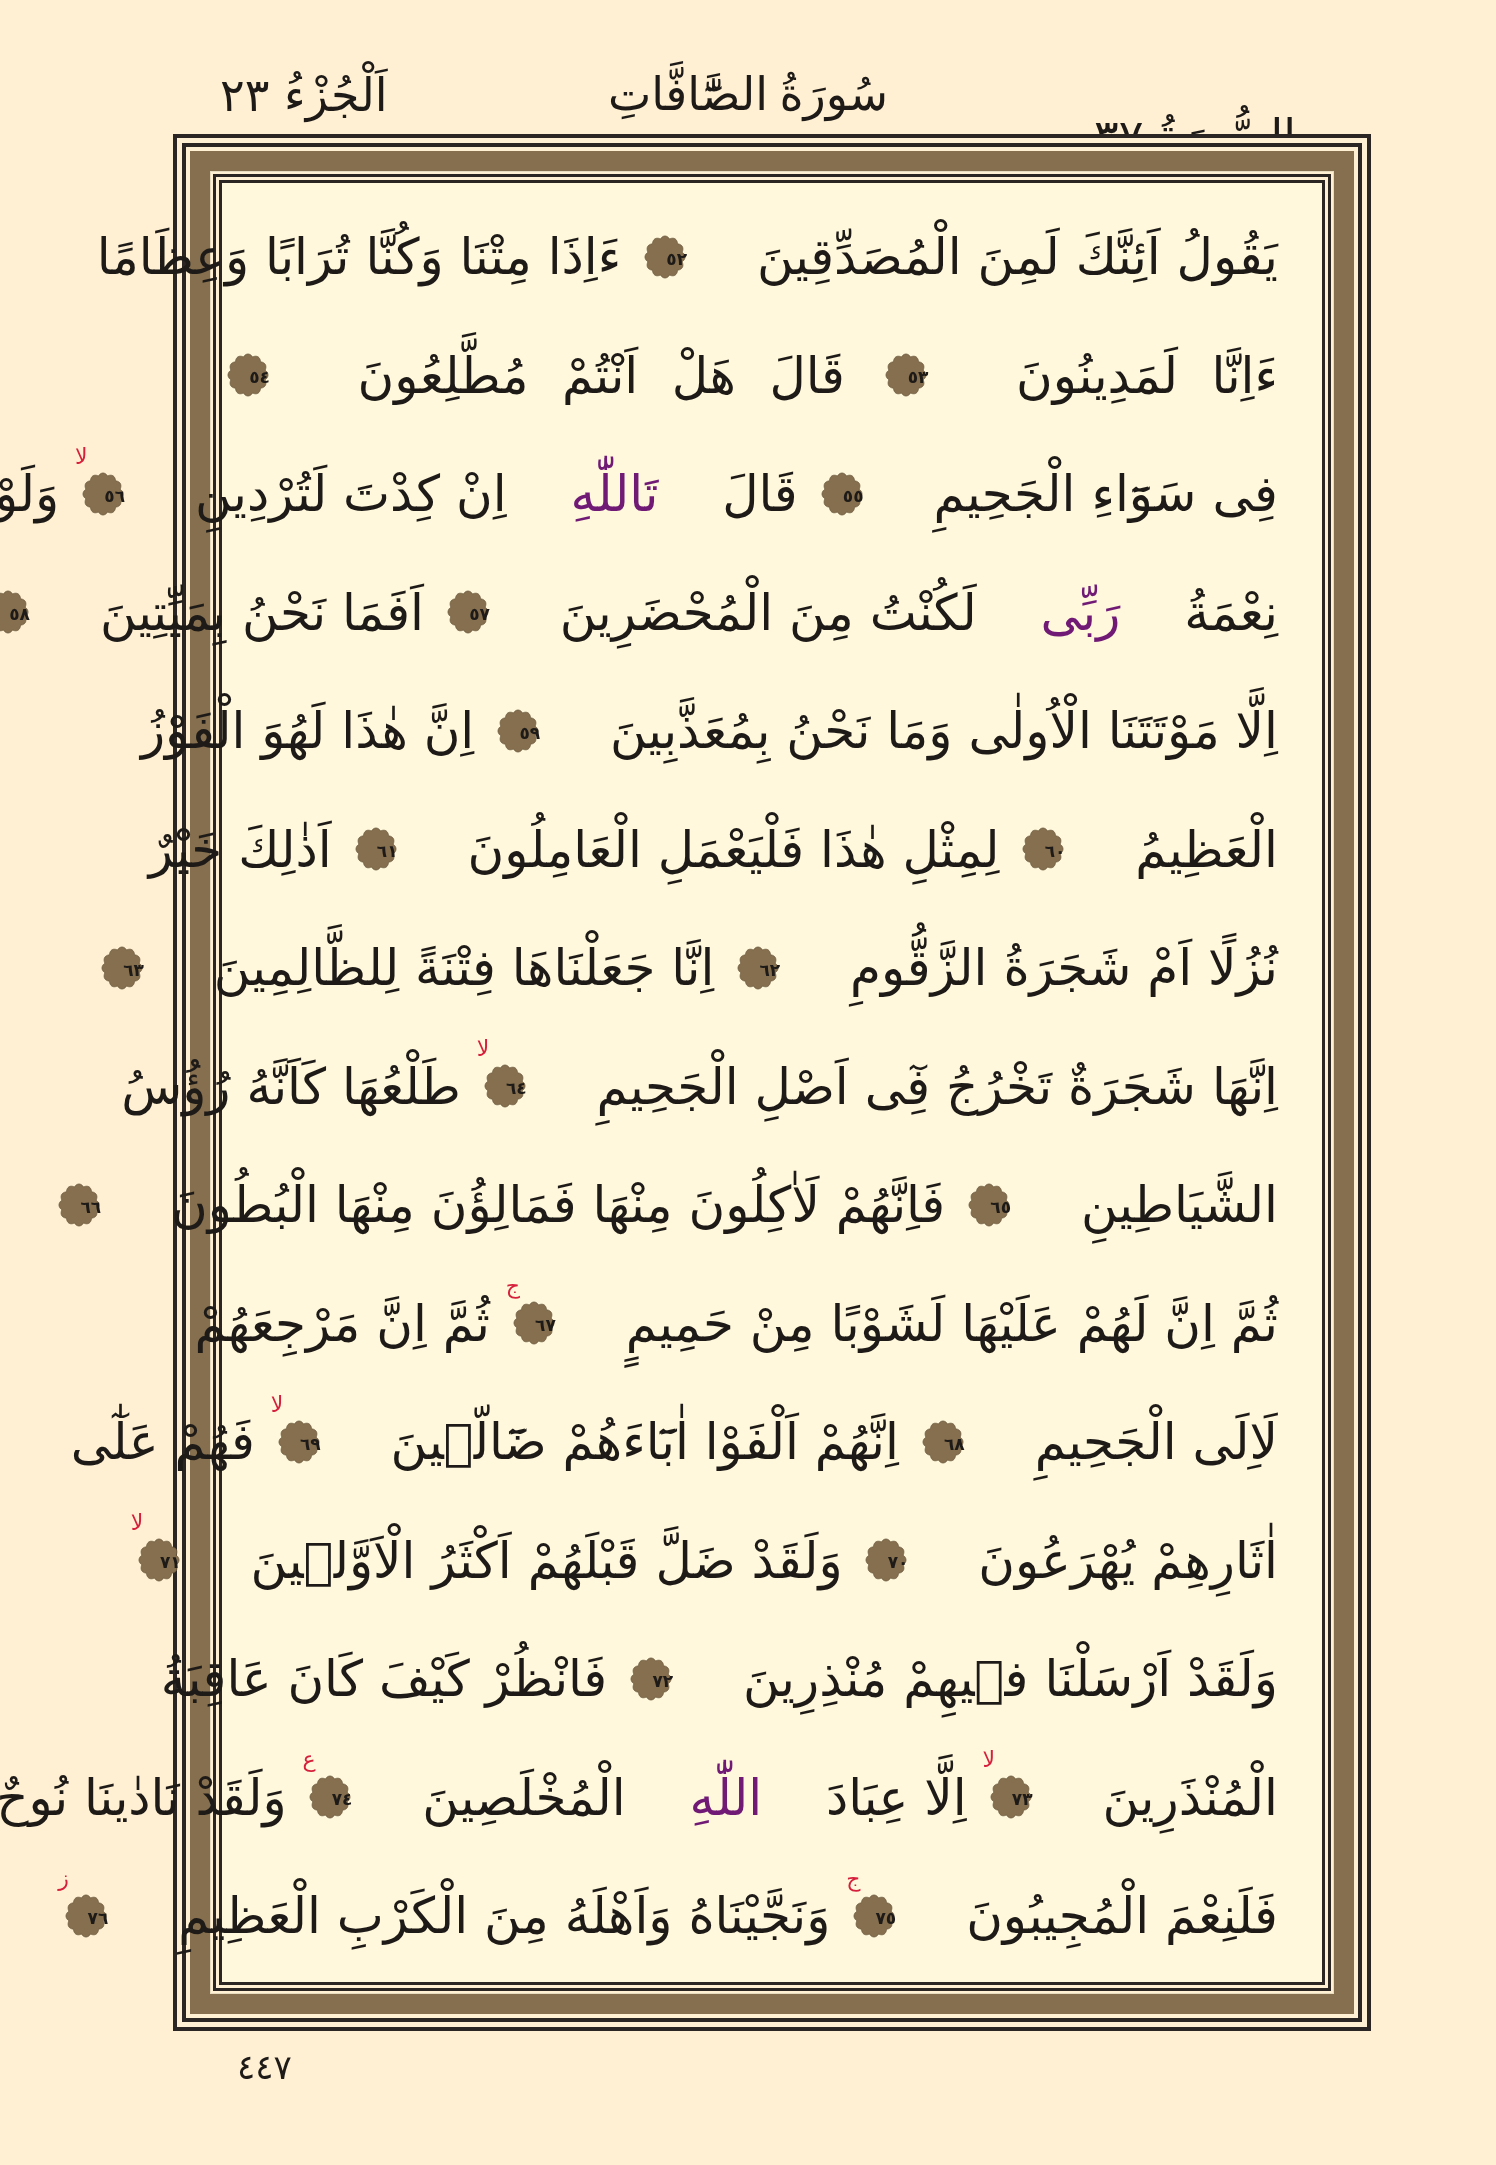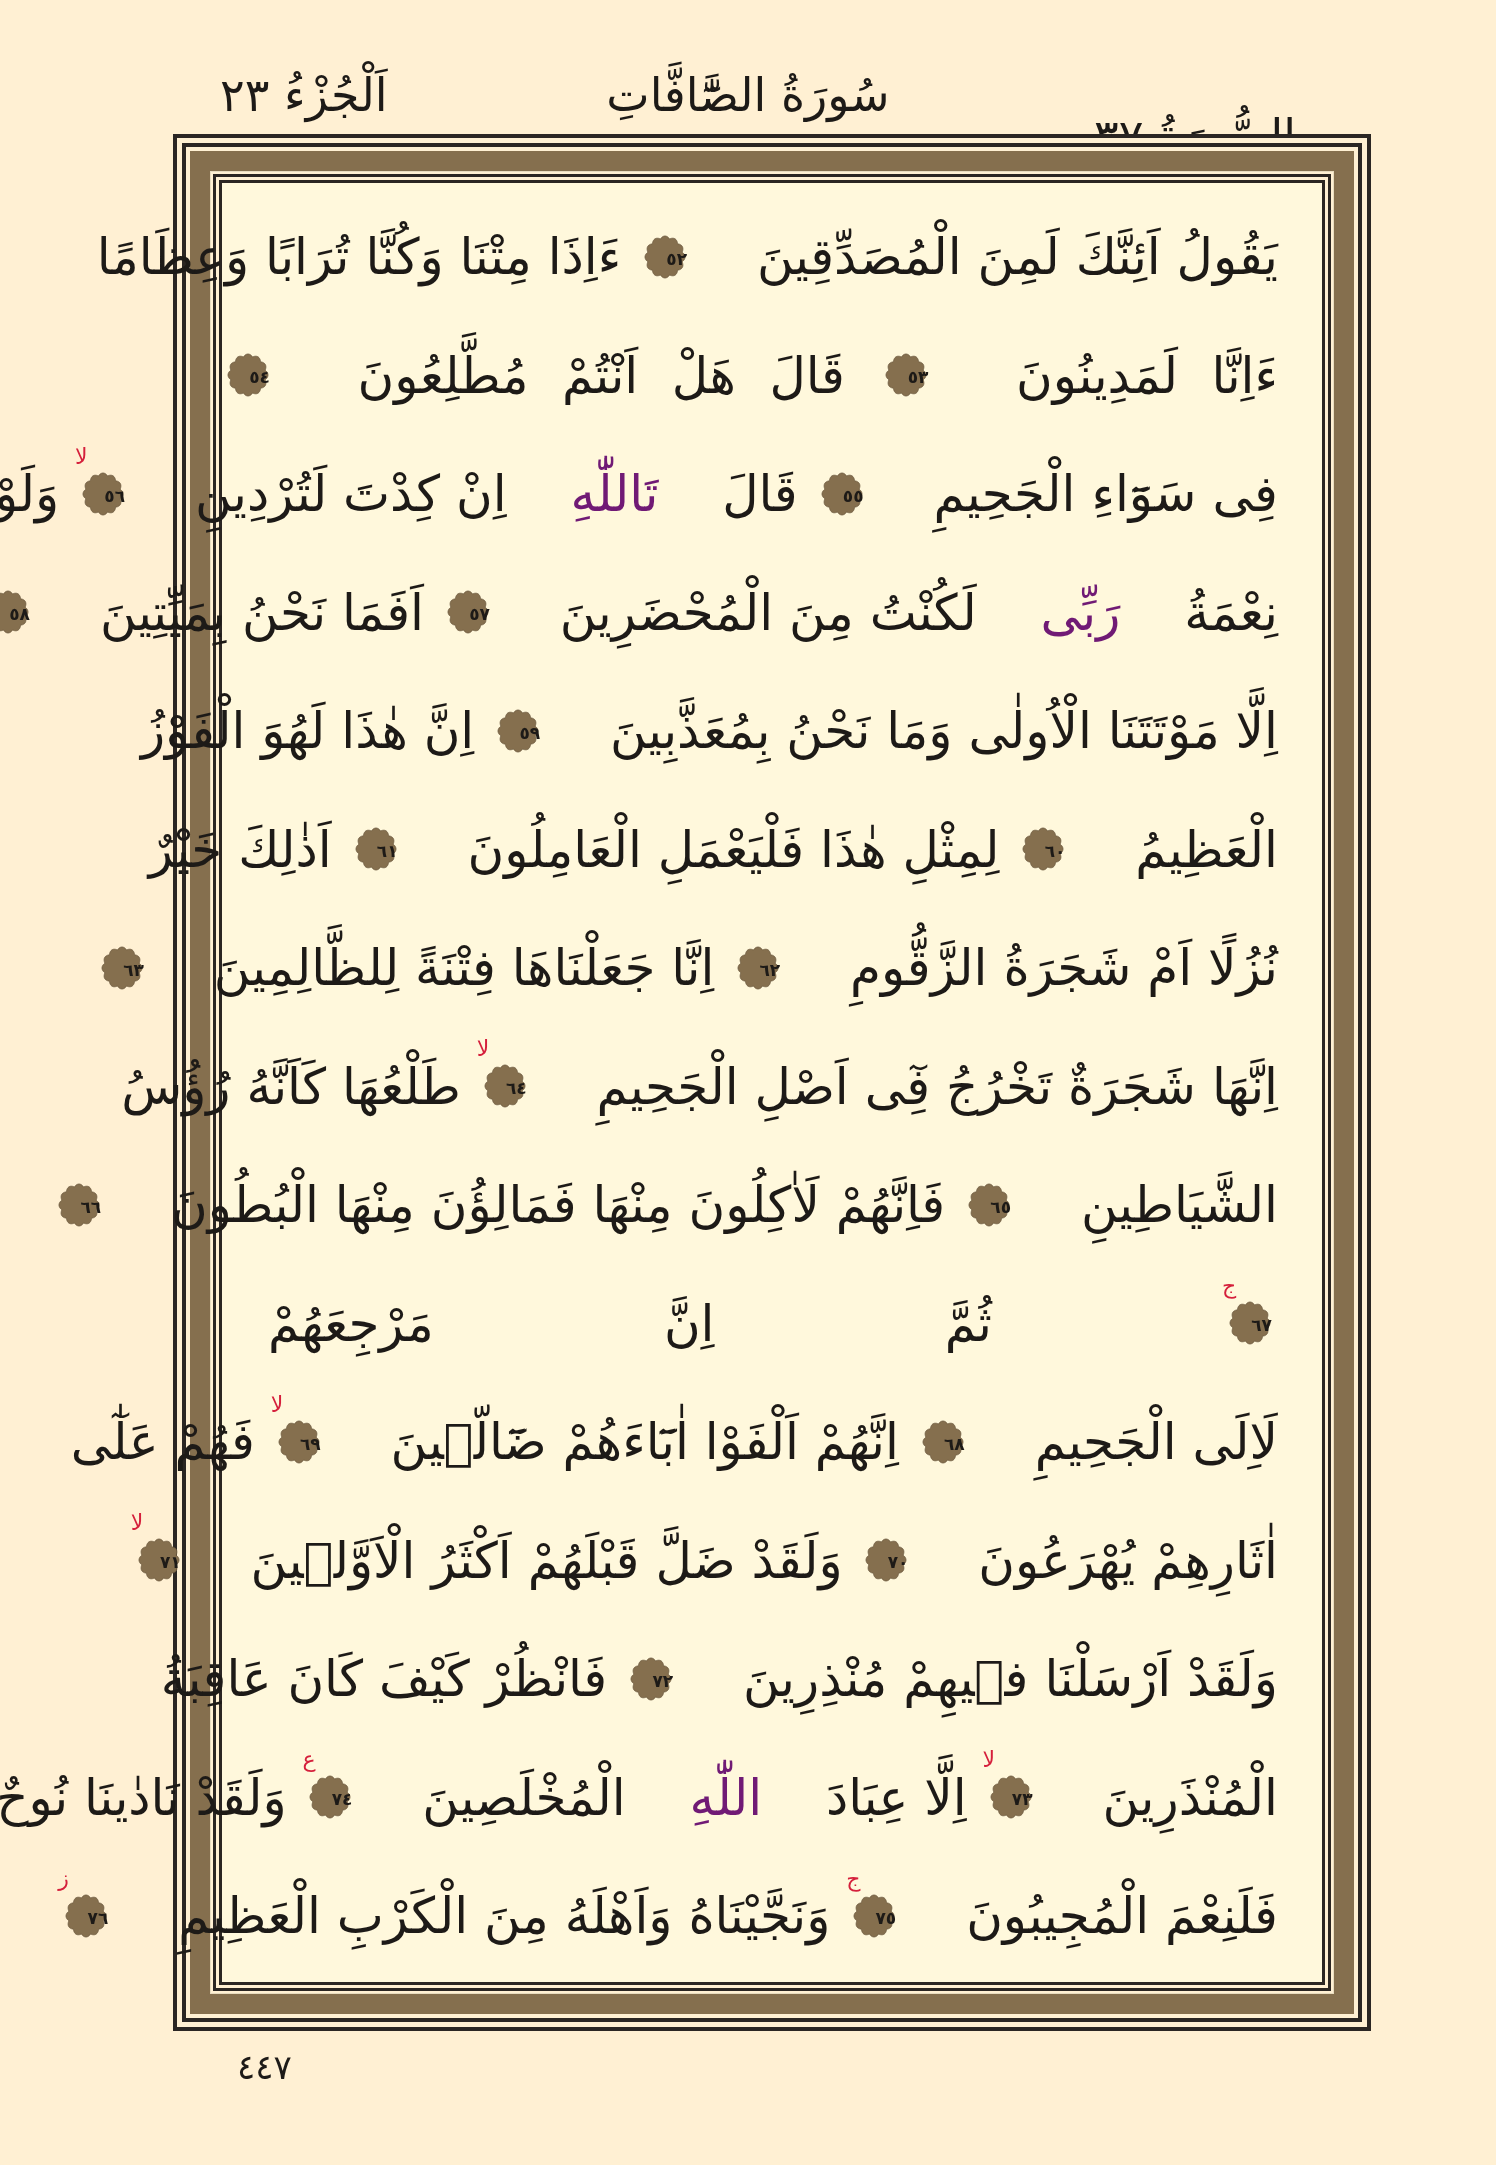--- a/index.html
+++ b/index.html
@@ -24,21 +24,21 @@
     direction: rtl;
   }
   .header .hdr {
     position: absolute;
     top: 10px;
     font-size: 46px;
     line-height: 50px;
     white-space: nowrap;
   }
   .hdr-surah-no { right: 200px; margin-top: 41px; }
-  .hdr-surah-name { left: 0; right: 0; text-align: center; }
+  .hdr-surah-name { left: 0; right: 0; text-align: center; font-family: Liberation Serif, serif; }
   .hdr-juz { left: 220px; }
 
   
   .frame-outer {
     position: absolute;
     left: 173px;
     top: 134px;
     width: 1198px;
     height: 1897px;
     box-sizing: border-box;
@@ -191,21 +191,21 @@
           <path d="M42.00 22.00 L41.97 22.55 L41.87 23.09 L41.70 23.63 L41.47 24.15 L41.19 24.65 L40.86 25.14 L40.48 25.60 L40.08 26.03 L39.64 26.45 L39.19 26.84 L39.40 27.41 L39.58 28.00 L39.72 28.59 L39.82 29.18 L39.88 29.78 L39.89 30.36 L39.84 30.93 L39.72 31.48 L39.55 32.01 L39.32 32.50 L39.03 32.96 L38.68 33.38 L38.28 33.75 L37.84 34.08 L37.36 34.37 L36.84 34.62 L36.29 34.82 L35.73 34.98 L35.16 35.11 L34.59 35.22 L34.49 35.82 L34.37 36.42 L34.21 37.01 L34.02 37.58 L33.78 38.12 L33.51 38.63 L33.19 39.10 L32.83 39.52 L32.44 39.88 L32.00 40.19 L31.53 40.43 L31.03 40.61 L30.51 40.73 L29.96 40.78 L29.41 40.78 L28.84 40.72 L28.28 40.61 L27.71 40.45 L27.15 40.27 L26.61 40.05 L26.24 40.52 L25.84 40.98 L25.43 41.41 L24.99 41.80 L24.53 42.15 L24.05 42.45 L23.55 42.68 L23.04 42.86 L22.52 42.96 L22.00 43.00 L21.48 42.96 L20.96 42.86 L20.45 42.68 L19.95 42.45 L19.47 42.15 L19.01 41.80 L18.57 41.41 L18.16 40.98 L17.76 40.52 L17.39 40.05 L16.85 40.27 L16.29 40.45 L15.72 40.61 L15.16 40.72 L14.59 40.78 L14.04 40.78 L13.49 40.73 L12.97 40.61 L12.47 40.43 L12.00 40.19 L11.56 39.88 L11.17 39.52 L10.81 39.10 L10.49 38.63 L10.22 38.12 L9.98 37.58 L9.79 37.01 L9.63 36.42 L9.51 35.82 L9.41 35.22 L8.84 35.11 L8.27 34.98 L7.71 34.82 L7.16 34.62 L6.64 34.37 L6.16 34.08 L5.72 33.75 L5.32 33.38 L4.97 32.96 L4.68 32.50 L4.45 32.01 L4.28 31.48 L4.16 30.93 L4.11 30.36 L4.12 29.78 L4.18 29.18 L4.28 28.59 L4.42 28.00 L4.60 27.41 L4.81 26.84 L4.36 26.45 L3.92 26.03 L3.52 25.60 L3.14 25.14 L2.81 24.65 L2.53 24.15 L2.30 23.63 L2.13 23.09 L2.03 22.55 L2.00 22.00 L2.03 21.45 L2.13 20.91 L2.30 20.37 L2.53 19.85 L2.81 19.35 L3.14 18.86 L3.52 18.40 L3.92 17.97 L4.36 17.55 L4.81 17.16 L4.60 16.59 L4.42 16.00 L4.28 15.41 L4.18 14.82 L4.12 14.22 L4.11 13.64 L4.16 13.07 L4.28 12.52 L4.45 11.99 L4.68 11.50 L4.97 11.04 L5.32 10.62 L5.72 10.25 L6.16 9.92 L6.64 9.63 L7.16 9.38 L7.71 9.18 L8.27 9.02 L8.84 8.89 L9.41 8.78 L9.51 8.18 L9.63 7.58 L9.79 6.99 L9.98 6.42 L10.22 5.88 L10.49 5.37 L10.81 4.90 L11.17 4.48 L11.56 4.12 L12.00 3.81 L12.47 3.57 L12.97 3.39 L13.49 3.27 L14.04 3.22 L14.59 3.22 L15.16 3.28 L15.72 3.39 L16.29 3.55 L16.85 3.73 L17.39 3.95 L17.76 3.48 L18.16 3.02 L18.57 2.59 L19.01 2.20 L19.47 1.85 L19.95 1.55 L20.45 1.32 L20.96 1.14 L21.48 1.04 L22.00 1.00 L22.52 1.04 L23.04 1.14 L23.55 1.32 L24.05 1.55 L24.53 1.85 L24.99 2.20 L25.43 2.59 L25.84 3.02 L26.24 3.48 L26.61 3.95 L27.15 3.73 L27.71 3.55 L28.28 3.39 L28.84 3.28 L29.41 3.22 L29.96 3.22 L30.51 3.27 L31.03 3.39 L31.53 3.57 L32.00 3.81 L32.44 4.12 L32.83 4.48 L33.19 4.90 L33.51 5.37 L33.78 5.88 L34.02 6.42 L34.21 6.99 L34.37 7.58 L34.49 8.18 L34.59 8.78 L35.16 8.89 L35.73 9.02 L36.29 9.18 L36.84 9.38 L37.36 9.63 L37.84 9.92 L38.28 10.25 L38.68 10.62 L39.03 11.04 L39.32 11.50 L39.55 11.99 L39.72 12.52 L39.84 13.07 L39.89 13.64 L39.88 14.22 L39.82 14.82 L39.72 15.41 L39.58 16.00 L39.40 16.59 L39.19 17.16 L39.64 17.55 L40.08 17.97 L40.48 18.40 L40.86 18.86 L41.19 19.35 L41.47 19.85 L41.70 20.37 L41.87 20.91 L41.97 21.45 L42.00 22.00 Z" fill="#856f4e" stroke="#6b583d" stroke-width="0.8"></path>
         </svg><span class="num">٦٣</span></span></div>
     <div class="line"><span class="seg">اِنَّهَا شَجَرَةٌ تَخْرُجُ فِٓى اَصْلِ الْجَحِيمِ </span><span class="marker"><svg viewBox="0 0 44 44">
           <path d="M42.00 22.00 L41.97 22.55 L41.87 23.09 L41.70 23.63 L41.47 24.15 L41.19 24.65 L40.86 25.14 L40.48 25.60 L40.08 26.03 L39.64 26.45 L39.19 26.84 L39.40 27.41 L39.58 28.00 L39.72 28.59 L39.82 29.18 L39.88 29.78 L39.89 30.36 L39.84 30.93 L39.72 31.48 L39.55 32.01 L39.32 32.50 L39.03 32.96 L38.68 33.38 L38.28 33.75 L37.84 34.08 L37.36 34.37 L36.84 34.62 L36.29 34.82 L35.73 34.98 L35.16 35.11 L34.59 35.22 L34.49 35.82 L34.37 36.42 L34.21 37.01 L34.02 37.58 L33.78 38.12 L33.51 38.63 L33.19 39.10 L32.83 39.52 L32.44 39.88 L32.00 40.19 L31.53 40.43 L31.03 40.61 L30.51 40.73 L29.96 40.78 L29.41 40.78 L28.84 40.72 L28.28 40.61 L27.71 40.45 L27.15 40.27 L26.61 40.05 L26.24 40.52 L25.84 40.98 L25.43 41.41 L24.99 41.80 L24.53 42.15 L24.05 42.45 L23.55 42.68 L23.04 42.86 L22.52 42.96 L22.00 43.00 L21.48 42.96 L20.96 42.86 L20.45 42.68 L19.95 42.45 L19.47 42.15 L19.01 41.80 L18.57 41.41 L18.16 40.98 L17.76 40.52 L17.39 40.05 L16.85 40.27 L16.29 40.45 L15.72 40.61 L15.16 40.72 L14.59 40.78 L14.04 40.78 L13.49 40.73 L12.97 40.61 L12.47 40.43 L12.00 40.19 L11.56 39.88 L11.17 39.52 L10.81 39.10 L10.49 38.63 L10.22 38.12 L9.98 37.58 L9.79 37.01 L9.63 36.42 L9.51 35.82 L9.41 35.22 L8.84 35.11 L8.27 34.98 L7.71 34.82 L7.16 34.62 L6.64 34.37 L6.16 34.08 L5.72 33.75 L5.32 33.38 L4.97 32.96 L4.68 32.50 L4.45 32.01 L4.28 31.48 L4.16 30.93 L4.11 30.36 L4.12 29.78 L4.18 29.18 L4.28 28.59 L4.42 28.00 L4.60 27.41 L4.81 26.84 L4.36 26.45 L3.92 26.03 L3.52 25.60 L3.14 25.14 L2.81 24.65 L2.53 24.15 L2.30 23.63 L2.13 23.09 L2.03 22.55 L2.00 22.00 L2.03 21.45 L2.13 20.91 L2.30 20.37 L2.53 19.85 L2.81 19.35 L3.14 18.86 L3.52 18.40 L3.92 17.97 L4.36 17.55 L4.81 17.16 L4.60 16.59 L4.42 16.00 L4.28 15.41 L4.18 14.82 L4.12 14.22 L4.11 13.64 L4.16 13.07 L4.28 12.52 L4.45 11.99 L4.68 11.50 L4.97 11.04 L5.32 10.62 L5.72 10.25 L6.16 9.92 L6.64 9.63 L7.16 9.38 L7.71 9.18 L8.27 9.02 L8.84 8.89 L9.41 8.78 L9.51 8.18 L9.63 7.58 L9.79 6.99 L9.98 6.42 L10.22 5.88 L10.49 5.37 L10.81 4.90 L11.17 4.48 L11.56 4.12 L12.00 3.81 L12.47 3.57 L12.97 3.39 L13.49 3.27 L14.04 3.22 L14.59 3.22 L15.16 3.28 L15.72 3.39 L16.29 3.55 L16.85 3.73 L17.39 3.95 L17.76 3.48 L18.16 3.02 L18.57 2.59 L19.01 2.20 L19.47 1.85 L19.95 1.55 L20.45 1.32 L20.96 1.14 L21.48 1.04 L22.00 1.00 L22.52 1.04 L23.04 1.14 L23.55 1.32 L24.05 1.55 L24.53 1.85 L24.99 2.20 L25.43 2.59 L25.84 3.02 L26.24 3.48 L26.61 3.95 L27.15 3.73 L27.71 3.55 L28.28 3.39 L28.84 3.28 L29.41 3.22 L29.96 3.22 L30.51 3.27 L31.03 3.39 L31.53 3.57 L32.00 3.81 L32.44 4.12 L32.83 4.48 L33.19 4.90 L33.51 5.37 L33.78 5.88 L34.02 6.42 L34.21 6.99 L34.37 7.58 L34.49 8.18 L34.59 8.78 L35.16 8.89 L35.73 9.02 L36.29 9.18 L36.84 9.38 L37.36 9.63 L37.84 9.92 L38.28 10.25 L38.68 10.62 L39.03 11.04 L39.32 11.50 L39.55 11.99 L39.72 12.52 L39.84 13.07 L39.89 13.64 L39.88 14.22 L39.82 14.82 L39.72 15.41 L39.58 16.00 L39.40 16.59 L39.19 17.16 L39.64 17.55 L40.08 17.97 L40.48 18.40 L40.86 18.86 L41.19 19.35 L41.47 19.85 L41.70 20.37 L41.87 20.91 L41.97 21.45 L42.00 22.00 Z" fill="#856f4e" stroke="#6b583d" stroke-width="0.8"></path>
         </svg><span class="num">٦٤</span><span class="pause" style="left: -6px; top: -26px;">لا</span></span><span class="seg"> طَلْعُهَا كَاَنَّهُ رُؤُسُ</span></div>
     <div class="line"><span class="seg">الشَّيَاطِينِ </span><span class="marker"><svg viewBox="0 0 44 44">
           <path d="M42.00 22.00 L41.97 22.55 L41.87 23.09 L41.70 23.63 L41.47 24.15 L41.19 24.65 L40.86 25.14 L40.48 25.60 L40.08 26.03 L39.64 26.45 L39.19 26.84 L39.40 27.41 L39.58 28.00 L39.72 28.59 L39.82 29.18 L39.88 29.78 L39.89 30.36 L39.84 30.93 L39.72 31.48 L39.55 32.01 L39.32 32.50 L39.03 32.96 L38.68 33.38 L38.28 33.75 L37.84 34.08 L37.36 34.37 L36.84 34.62 L36.29 34.82 L35.73 34.98 L35.16 35.11 L34.59 35.22 L34.49 35.82 L34.37 36.42 L34.21 37.01 L34.02 37.58 L33.78 38.12 L33.51 38.63 L33.19 39.10 L32.83 39.52 L32.44 39.88 L32.00 40.19 L31.53 40.43 L31.03 40.61 L30.51 40.73 L29.96 40.78 L29.41 40.78 L28.84 40.72 L28.28 40.61 L27.71 40.45 L27.15 40.27 L26.61 40.05 L26.24 40.52 L25.84 40.98 L25.43 41.41 L24.99 41.80 L24.53 42.15 L24.05 42.45 L23.55 42.68 L23.04 42.86 L22.52 42.96 L22.00 43.00 L21.48 42.96 L20.96 42.86 L20.45 42.68 L19.95 42.45 L19.47 42.15 L19.01 41.80 L18.57 41.41 L18.16 40.98 L17.76 40.52 L17.39 40.05 L16.85 40.27 L16.29 40.45 L15.72 40.61 L15.16 40.72 L14.59 40.78 L14.04 40.78 L13.49 40.73 L12.97 40.61 L12.47 40.43 L12.00 40.19 L11.56 39.88 L11.17 39.52 L10.81 39.10 L10.49 38.63 L10.22 38.12 L9.98 37.58 L9.79 37.01 L9.63 36.42 L9.51 35.82 L9.41 35.22 L8.84 35.11 L8.27 34.98 L7.71 34.82 L7.16 34.62 L6.64 34.37 L6.16 34.08 L5.72 33.75 L5.32 33.38 L4.97 32.96 L4.68 32.50 L4.45 32.01 L4.28 31.48 L4.16 30.93 L4.11 30.36 L4.12 29.78 L4.18 29.18 L4.28 28.59 L4.42 28.00 L4.60 27.41 L4.81 26.84 L4.36 26.45 L3.92 26.03 L3.52 25.60 L3.14 25.14 L2.81 24.65 L2.53 24.15 L2.30 23.63 L2.13 23.09 L2.03 22.55 L2.00 22.00 L2.03 21.45 L2.13 20.91 L2.30 20.37 L2.53 19.85 L2.81 19.35 L3.14 18.86 L3.52 18.40 L3.92 17.97 L4.36 17.55 L4.81 17.16 L4.60 16.59 L4.42 16.00 L4.28 15.41 L4.18 14.82 L4.12 14.22 L4.11 13.64 L4.16 13.07 L4.28 12.52 L4.45 11.99 L4.68 11.50 L4.97 11.04 L5.32 10.62 L5.72 10.25 L6.16 9.92 L6.64 9.63 L7.16 9.38 L7.71 9.18 L8.27 9.02 L8.84 8.89 L9.41 8.78 L9.51 8.18 L9.63 7.58 L9.79 6.99 L9.98 6.42 L10.22 5.88 L10.49 5.37 L10.81 4.90 L11.17 4.48 L11.56 4.12 L12.00 3.81 L12.47 3.57 L12.97 3.39 L13.49 3.27 L14.04 3.22 L14.59 3.22 L15.16 3.28 L15.72 3.39 L16.29 3.55 L16.85 3.73 L17.39 3.95 L17.76 3.48 L18.16 3.02 L18.57 2.59 L19.01 2.20 L19.47 1.85 L19.95 1.55 L20.45 1.32 L20.96 1.14 L21.48 1.04 L22.00 1.00 L22.52 1.04 L23.04 1.14 L23.55 1.32 L24.05 1.55 L24.53 1.85 L24.99 2.20 L25.43 2.59 L25.84 3.02 L26.24 3.48 L26.61 3.95 L27.15 3.73 L27.71 3.55 L28.28 3.39 L28.84 3.28 L29.41 3.22 L29.96 3.22 L30.51 3.27 L31.03 3.39 L31.53 3.57 L32.00 3.81 L32.44 4.12 L32.83 4.48 L33.19 4.90 L33.51 5.37 L33.78 5.88 L34.02 6.42 L34.21 6.99 L34.37 7.58 L34.49 8.18 L34.59 8.78 L35.16 8.89 L35.73 9.02 L36.29 9.18 L36.84 9.38 L37.36 9.63 L37.84 9.92 L38.28 10.25 L38.68 10.62 L39.03 11.04 L39.32 11.50 L39.55 11.99 L39.72 12.52 L39.84 13.07 L39.89 13.64 L39.88 14.22 L39.82 14.82 L39.72 15.41 L39.58 16.00 L39.40 16.59 L39.19 17.16 L39.64 17.55 L40.08 17.97 L40.48 18.40 L40.86 18.86 L41.19 19.35 L41.47 19.85 L41.70 20.37 L41.87 20.91 L41.97 21.45 L42.00 22.00 Z" fill="#856f4e" stroke="#6b583d" stroke-width="0.8"></path>
         </svg><span class="num">٦٥</span></span><span class="seg"> فَاِنَّهُمْ لَاٰكِلُونَ مِنْهَا فَمَالِؤُنَ مِنْهَا الْبُطُونَ </span><span class="marker"><svg viewBox="0 0 44 44">
           <path d="M42.00 22.00 L41.97 22.55 L41.87 23.09 L41.70 23.63 L41.47 24.15 L41.19 24.65 L40.86 25.14 L40.48 25.60 L40.08 26.03 L39.64 26.45 L39.19 26.84 L39.40 27.41 L39.58 28.00 L39.72 28.59 L39.82 29.18 L39.88 29.78 L39.89 30.36 L39.84 30.93 L39.72 31.48 L39.55 32.01 L39.32 32.50 L39.03 32.96 L38.68 33.38 L38.28 33.75 L37.84 34.08 L37.36 34.37 L36.84 34.62 L36.29 34.82 L35.73 34.98 L35.16 35.11 L34.59 35.22 L34.49 35.82 L34.37 36.42 L34.21 37.01 L34.02 37.58 L33.78 38.12 L33.51 38.63 L33.19 39.10 L32.83 39.52 L32.44 39.88 L32.00 40.19 L31.53 40.43 L31.03 40.61 L30.51 40.73 L29.96 40.78 L29.41 40.78 L28.84 40.72 L28.28 40.61 L27.71 40.45 L27.15 40.27 L26.61 40.05 L26.24 40.52 L25.84 40.98 L25.43 41.41 L24.99 41.80 L24.53 42.15 L24.05 42.45 L23.55 42.68 L23.04 42.86 L22.52 42.96 L22.00 43.00 L21.48 42.96 L20.96 42.86 L20.45 42.68 L19.95 42.45 L19.47 42.15 L19.01 41.80 L18.57 41.41 L18.16 40.98 L17.76 40.52 L17.39 40.05 L16.85 40.27 L16.29 40.45 L15.72 40.61 L15.16 40.72 L14.59 40.78 L14.04 40.78 L13.49 40.73 L12.97 40.61 L12.47 40.43 L12.00 40.19 L11.56 39.88 L11.17 39.52 L10.81 39.10 L10.49 38.63 L10.22 38.12 L9.98 37.58 L9.79 37.01 L9.63 36.42 L9.51 35.82 L9.41 35.22 L8.84 35.11 L8.27 34.98 L7.71 34.82 L7.16 34.62 L6.64 34.37 L6.16 34.08 L5.72 33.75 L5.32 33.38 L4.97 32.96 L4.68 32.50 L4.45 32.01 L4.28 31.48 L4.16 30.93 L4.11 30.36 L4.12 29.78 L4.18 29.18 L4.28 28.59 L4.42 28.00 L4.60 27.41 L4.81 26.84 L4.36 26.45 L3.92 26.03 L3.52 25.60 L3.14 25.14 L2.81 24.65 L2.53 24.15 L2.30 23.63 L2.13 23.09 L2.03 22.55 L2.00 22.00 L2.03 21.45 L2.13 20.91 L2.30 20.37 L2.53 19.85 L2.81 19.35 L3.14 18.86 L3.52 18.40 L3.92 17.97 L4.36 17.55 L4.81 17.16 L4.60 16.59 L4.42 16.00 L4.28 15.41 L4.18 14.82 L4.12 14.22 L4.11 13.64 L4.16 13.07 L4.28 12.52 L4.45 11.99 L4.68 11.50 L4.97 11.04 L5.32 10.62 L5.72 10.25 L6.16 9.92 L6.64 9.63 L7.16 9.38 L7.71 9.18 L8.27 9.02 L8.84 8.89 L9.41 8.78 L9.51 8.18 L9.63 7.58 L9.79 6.99 L9.98 6.42 L10.22 5.88 L10.49 5.37 L10.81 4.90 L11.17 4.48 L11.56 4.12 L12.00 3.81 L12.47 3.57 L12.97 3.39 L13.49 3.27 L14.04 3.22 L14.59 3.22 L15.16 3.28 L15.72 3.39 L16.29 3.55 L16.85 3.73 L17.39 3.95 L17.76 3.48 L18.16 3.02 L18.57 2.59 L19.01 2.20 L19.47 1.85 L19.95 1.55 L20.45 1.32 L20.96 1.14 L21.48 1.04 L22.00 1.00 L22.52 1.04 L23.04 1.14 L23.55 1.32 L24.05 1.55 L24.53 1.85 L24.99 2.20 L25.43 2.59 L25.84 3.02 L26.24 3.48 L26.61 3.95 L27.15 3.73 L27.71 3.55 L28.28 3.39 L28.84 3.28 L29.41 3.22 L29.96 3.22 L30.51 3.27 L31.03 3.39 L31.53 3.57 L32.00 3.81 L32.44 4.12 L32.83 4.48 L33.19 4.90 L33.51 5.37 L33.78 5.88 L34.02 6.42 L34.21 6.99 L34.37 7.58 L34.49 8.18 L34.59 8.78 L35.16 8.89 L35.73 9.02 L36.29 9.18 L36.84 9.38 L37.36 9.63 L37.84 9.92 L38.28 10.25 L38.68 10.62 L39.03 11.04 L39.32 11.50 L39.55 11.99 L39.72 12.52 L39.84 13.07 L39.89 13.64 L39.88 14.22 L39.82 14.82 L39.72 15.41 L39.58 16.00 L39.40 16.59 L39.19 17.16 L39.64 17.55 L40.08 17.97 L40.48 18.40 L40.86 18.86 L41.19 19.35 L41.47 19.85 L41.70 20.37 L41.87 20.91 L41.97 21.45 L42.00 22.00 Z" fill="#856f4e" stroke="#6b583d" stroke-width="0.8"></path>
         </svg><span class="num">٦٦</span></span></div>
-    <div class="line"><span class="marker"><svg viewBox="0 0 44 44">
+    <div class="line"><span class="seg">ثُمَّ اِنَّ لَهُمْ عَلَيْهَا لَشَوْبًا مِنْ حَمِيمٍ </span><span class="marker"><svg viewBox="0 0 44 44">
           <path d="M42.00 22.00 L41.97 22.55 L41.87 23.09 L41.70 23.63 L41.47 24.15 L41.19 24.65 L40.86 25.14 L40.48 25.60 L40.08 26.03 L39.64 26.45 L39.19 26.84 L39.40 27.41 L39.58 28.00 L39.72 28.59 L39.82 29.18 L39.88 29.78 L39.89 30.36 L39.84 30.93 L39.72 31.48 L39.55 32.01 L39.32 32.50 L39.03 32.96 L38.68 33.38 L38.28 33.75 L37.84 34.08 L37.36 34.37 L36.84 34.62 L36.29 34.82 L35.73 34.98 L35.16 35.11 L34.59 35.22 L34.49 35.82 L34.37 36.42 L34.21 37.01 L34.02 37.58 L33.78 38.12 L33.51 38.63 L33.19 39.10 L32.83 39.52 L32.44 39.88 L32.00 40.19 L31.53 40.43 L31.03 40.61 L30.51 40.73 L29.96 40.78 L29.41 40.78 L28.84 40.72 L28.28 40.61 L27.71 40.45 L27.15 40.27 L26.61 40.05 L26.24 40.52 L25.84 40.98 L25.43 41.41 L24.99 41.80 L24.53 42.15 L24.05 42.45 L23.55 42.68 L23.04 42.86 L22.52 42.96 L22.00 43.00 L21.48 42.96 L20.96 42.86 L20.45 42.68 L19.95 42.45 L19.47 42.15 L19.01 41.80 L18.57 41.41 L18.16 40.98 L17.76 40.52 L17.39 40.05 L16.85 40.27 L16.29 40.45 L15.72 40.61 L15.16 40.72 L14.59 40.78 L14.04 40.78 L13.49 40.73 L12.97 40.61 L12.47 40.43 L12.00 40.19 L11.56 39.88 L11.17 39.52 L10.81 39.10 L10.49 38.63 L10.22 38.12 L9.98 37.58 L9.79 37.01 L9.63 36.42 L9.51 35.82 L9.41 35.22 L8.84 35.11 L8.27 34.98 L7.71 34.82 L7.16 34.62 L6.64 34.37 L6.16 34.08 L5.72 33.75 L5.32 33.38 L4.97 32.96 L4.68 32.50 L4.45 32.01 L4.28 31.48 L4.16 30.93 L4.11 30.36 L4.12 29.78 L4.18 29.18 L4.28 28.59 L4.42 28.00 L4.60 27.41 L4.81 26.84 L4.36 26.45 L3.92 26.03 L3.52 25.60 L3.14 25.14 L2.81 24.65 L2.53 24.15 L2.30 23.63 L2.13 23.09 L2.03 22.55 L2.00 22.00 L2.03 21.45 L2.13 20.91 L2.30 20.37 L2.53 19.85 L2.81 19.35 L3.14 18.86 L3.52 18.40 L3.92 17.97 L4.36 17.55 L4.81 17.16 L4.60 16.59 L4.42 16.00 L4.28 15.41 L4.18 14.82 L4.12 14.22 L4.11 13.64 L4.16 13.07 L4.28 12.52 L4.45 11.99 L4.68 11.50 L4.97 11.04 L5.32 10.62 L5.72 10.25 L6.16 9.92 L6.64 9.63 L7.16 9.38 L7.71 9.18 L8.27 9.02 L8.84 8.89 L9.41 8.78 L9.51 8.18 L9.63 7.58 L9.79 6.99 L9.98 6.42 L10.22 5.88 L10.49 5.37 L10.81 4.90 L11.17 4.48 L11.56 4.12 L12.00 3.81 L12.47 3.57 L12.97 3.39 L13.49 3.27 L14.04 3.22 L14.59 3.22 L15.16 3.28 L15.72 3.39 L16.29 3.55 L16.85 3.73 L17.39 3.95 L17.76 3.48 L18.16 3.02 L18.57 2.59 L19.01 2.20 L19.47 1.85 L19.95 1.55 L20.45 1.32 L20.96 1.14 L21.48 1.04 L22.00 1.00 L22.52 1.04 L23.04 1.14 L23.55 1.32 L24.05 1.55 L24.53 1.85 L24.99 2.20 L25.43 2.59 L25.84 3.02 L26.24 3.48 L26.61 3.95 L27.15 3.73 L27.71 3.55 L28.28 3.39 L28.84 3.28 L29.41 3.22 L29.96 3.22 L30.51 3.27 L31.03 3.39 L31.53 3.57 L32.00 3.81 L32.44 4.12 L32.83 4.48 L33.19 4.90 L33.51 5.37 L33.78 5.88 L34.02 6.42 L34.21 6.99 L34.37 7.58 L34.49 8.18 L34.59 8.78 L35.16 8.89 L35.73 9.02 L36.29 9.18 L36.84 9.38 L37.36 9.63 L37.84 9.92 L38.28 10.25 L38.68 10.62 L39.03 11.04 L39.32 11.50 L39.55 11.99 L39.72 12.52 L39.84 13.07 L39.89 13.64 L39.88 14.22 L39.82 14.82 L39.72 15.41 L39.58 16.00 L39.40 16.59 L39.19 17.16 L39.64 17.55 L40.08 17.97 L40.48 18.40 L40.86 18.86 L41.19 19.35 L41.47 19.85 L41.70 20.37 L41.87 20.91 L41.97 21.45 L42.00 22.00 Z" fill="#856f4e" stroke="#6b583d" stroke-width="0.8"></path>
         </svg><span class="num">٦٧</span><span class="pause" style="left: -6px; top: -26px;">ج</span></span><span class="seg"> ثُمَّ اِنَّ مَرْجِعَهُمْ</span></div>
     <div class="line"><span class="seg">لَاِلَى الْجَحِيمِ </span><span class="marker"><svg viewBox="0 0 44 44">
           <path d="M42.00 22.00 L41.97 22.55 L41.87 23.09 L41.70 23.63 L41.47 24.15 L41.19 24.65 L40.86 25.14 L40.48 25.60 L40.08 26.03 L39.64 26.45 L39.19 26.84 L39.40 27.41 L39.58 28.00 L39.72 28.59 L39.82 29.18 L39.88 29.78 L39.89 30.36 L39.84 30.93 L39.72 31.48 L39.55 32.01 L39.32 32.50 L39.03 32.96 L38.68 33.38 L38.28 33.75 L37.84 34.08 L37.36 34.37 L36.84 34.62 L36.29 34.82 L35.73 34.98 L35.16 35.11 L34.59 35.22 L34.49 35.82 L34.37 36.42 L34.21 37.01 L34.02 37.58 L33.78 38.12 L33.51 38.63 L33.19 39.10 L32.83 39.52 L32.44 39.88 L32.00 40.19 L31.53 40.43 L31.03 40.61 L30.51 40.73 L29.96 40.78 L29.41 40.78 L28.84 40.72 L28.28 40.61 L27.71 40.45 L27.15 40.27 L26.61 40.05 L26.24 40.52 L25.84 40.98 L25.43 41.41 L24.99 41.80 L24.53 42.15 L24.05 42.45 L23.55 42.68 L23.04 42.86 L22.52 42.96 L22.00 43.00 L21.48 42.96 L20.96 42.86 L20.45 42.68 L19.95 42.45 L19.47 42.15 L19.01 41.80 L18.57 41.41 L18.16 40.98 L17.76 40.52 L17.39 40.05 L16.85 40.27 L16.29 40.45 L15.72 40.61 L15.16 40.72 L14.59 40.78 L14.04 40.78 L13.49 40.73 L12.97 40.61 L12.47 40.43 L12.00 40.19 L11.56 39.88 L11.17 39.52 L10.81 39.10 L10.49 38.63 L10.22 38.12 L9.98 37.58 L9.79 37.01 L9.63 36.42 L9.51 35.82 L9.41 35.22 L8.84 35.11 L8.27 34.98 L7.71 34.82 L7.16 34.62 L6.64 34.37 L6.16 34.08 L5.72 33.75 L5.32 33.38 L4.97 32.96 L4.68 32.50 L4.45 32.01 L4.28 31.48 L4.16 30.93 L4.11 30.36 L4.12 29.78 L4.18 29.18 L4.28 28.59 L4.42 28.00 L4.60 27.41 L4.81 26.84 L4.36 26.45 L3.92 26.03 L3.52 25.60 L3.14 25.14 L2.81 24.65 L2.53 24.15 L2.30 23.63 L2.13 23.09 L2.03 22.55 L2.00 22.00 L2.03 21.45 L2.13 20.91 L2.30 20.37 L2.53 19.85 L2.81 19.35 L3.14 18.86 L3.52 18.40 L3.92 17.97 L4.36 17.55 L4.81 17.16 L4.60 16.59 L4.42 16.00 L4.28 15.41 L4.18 14.82 L4.12 14.22 L4.11 13.64 L4.16 13.07 L4.28 12.52 L4.45 11.99 L4.68 11.50 L4.97 11.04 L5.32 10.62 L5.72 10.25 L6.16 9.92 L6.64 9.63 L7.16 9.38 L7.71 9.18 L8.27 9.02 L8.84 8.89 L9.41 8.78 L9.51 8.18 L9.63 7.58 L9.79 6.99 L9.98 6.42 L10.22 5.88 L10.49 5.37 L10.81 4.90 L11.17 4.48 L11.56 4.12 L12.00 3.81 L12.47 3.57 L12.97 3.39 L13.49 3.27 L14.04 3.22 L14.59 3.22 L15.16 3.28 L15.72 3.39 L16.29 3.55 L16.85 3.73 L17.39 3.95 L17.76 3.48 L18.16 3.02 L18.57 2.59 L19.01 2.20 L19.47 1.85 L19.95 1.55 L20.45 1.32 L20.96 1.14 L21.48 1.04 L22.00 1.00 L22.52 1.04 L23.04 1.14 L23.55 1.32 L24.05 1.55 L24.53 1.85 L24.99 2.20 L25.43 2.59 L25.84 3.02 L26.24 3.48 L26.61 3.95 L27.15 3.73 L27.71 3.55 L28.28 3.39 L28.84 3.28 L29.41 3.22 L29.96 3.22 L30.51 3.27 L31.03 3.39 L31.53 3.57 L32.00 3.81 L32.44 4.12 L32.83 4.48 L33.19 4.90 L33.51 5.37 L33.78 5.88 L34.02 6.42 L34.21 6.99 L34.37 7.58 L34.49 8.18 L34.59 8.78 L35.16 8.89 L35.73 9.02 L36.29 9.18 L36.84 9.38 L37.36 9.63 L37.84 9.92 L38.28 10.25 L38.68 10.62 L39.03 11.04 L39.32 11.50 L39.55 11.99 L39.72 12.52 L39.84 13.07 L39.89 13.64 L39.88 14.22 L39.82 14.82 L39.72 15.41 L39.58 16.00 L39.40 16.59 L39.19 17.16 L39.64 17.55 L40.08 17.97 L40.48 18.40 L40.86 18.86 L41.19 19.35 L41.47 19.85 L41.70 20.37 L41.87 20.91 L41.97 21.45 L42.00 22.00 Z" fill="#856f4e" stroke="#6b583d" stroke-width="0.8"></path>
         </svg><span class="num">٦٨</span></span><span class="seg"> اِنَّهُمْ اَلْفَوْا اٰبَٓاءَهُمْ ضَٓالّ۪ينَ </span><span class="marker"><svg viewBox="0 0 44 44">
           <path d="M42.00 22.00 L41.97 22.55 L41.87 23.09 L41.70 23.63 L41.47 24.15 L41.19 24.65 L40.86 25.14 L40.48 25.60 L40.08 26.03 L39.64 26.45 L39.19 26.84 L39.40 27.41 L39.58 28.00 L39.72 28.59 L39.82 29.18 L39.88 29.78 L39.89 30.36 L39.84 30.93 L39.72 31.48 L39.55 32.01 L39.32 32.50 L39.03 32.96 L38.68 33.38 L38.28 33.75 L37.84 34.08 L37.36 34.37 L36.84 34.62 L36.29 34.82 L35.73 34.98 L35.16 35.11 L34.59 35.22 L34.49 35.82 L34.37 36.42 L34.21 37.01 L34.02 37.58 L33.78 38.12 L33.51 38.63 L33.19 39.10 L32.83 39.52 L32.44 39.88 L32.00 40.19 L31.53 40.43 L31.03 40.61 L30.51 40.73 L29.96 40.78 L29.41 40.78 L28.84 40.72 L28.28 40.61 L27.71 40.45 L27.15 40.27 L26.61 40.05 L26.24 40.52 L25.84 40.98 L25.43 41.41 L24.99 41.80 L24.53 42.15 L24.05 42.45 L23.55 42.68 L23.04 42.86 L22.52 42.96 L22.00 43.00 L21.48 42.96 L20.96 42.86 L20.45 42.68 L19.95 42.45 L19.47 42.15 L19.01 41.80 L18.57 41.41 L18.16 40.98 L17.76 40.52 L17.39 40.05 L16.85 40.27 L16.29 40.45 L15.72 40.61 L15.16 40.72 L14.59 40.78 L14.04 40.78 L13.49 40.73 L12.97 40.61 L12.47 40.43 L12.00 40.19 L11.56 39.88 L11.17 39.52 L10.81 39.10 L10.49 38.63 L10.22 38.12 L9.98 37.58 L9.79 37.01 L9.63 36.42 L9.51 35.82 L9.41 35.22 L8.84 35.11 L8.27 34.98 L7.71 34.82 L7.16 34.62 L6.64 34.37 L6.16 34.08 L5.72 33.75 L5.32 33.38 L4.97 32.96 L4.68 32.50 L4.45 32.01 L4.28 31.48 L4.16 30.93 L4.11 30.36 L4.12 29.78 L4.18 29.18 L4.28 28.59 L4.42 28.00 L4.60 27.41 L4.81 26.84 L4.36 26.45 L3.92 26.03 L3.52 25.60 L3.14 25.14 L2.81 24.65 L2.53 24.15 L2.30 23.63 L2.13 23.09 L2.03 22.55 L2.00 22.00 L2.03 21.45 L2.13 20.91 L2.30 20.37 L2.53 19.85 L2.81 19.35 L3.14 18.86 L3.52 18.40 L3.92 17.97 L4.36 17.55 L4.81 17.16 L4.60 16.59 L4.42 16.00 L4.28 15.41 L4.18 14.82 L4.12 14.22 L4.11 13.64 L4.16 13.07 L4.28 12.52 L4.45 11.99 L4.68 11.50 L4.97 11.04 L5.32 10.62 L5.72 10.25 L6.16 9.92 L6.64 9.63 L7.16 9.38 L7.71 9.18 L8.27 9.02 L8.84 8.89 L9.41 8.78 L9.51 8.18 L9.63 7.58 L9.79 6.99 L9.98 6.42 L10.22 5.88 L10.49 5.37 L10.81 4.90 L11.17 4.48 L11.56 4.12 L12.00 3.81 L12.47 3.57 L12.97 3.39 L13.49 3.27 L14.04 3.22 L14.59 3.22 L15.16 3.28 L15.72 3.39 L16.29 3.55 L16.85 3.73 L17.39 3.95 L17.76 3.48 L18.16 3.02 L18.57 2.59 L19.01 2.20 L19.47 1.85 L19.95 1.55 L20.45 1.32 L20.96 1.14 L21.48 1.04 L22.00 1.00 L22.52 1.04 L23.04 1.14 L23.55 1.32 L24.05 1.55 L24.53 1.85 L24.99 2.20 L25.43 2.59 L25.84 3.02 L26.24 3.48 L26.61 3.95 L27.15 3.73 L27.71 3.55 L28.28 3.39 L28.84 3.28 L29.41 3.22 L29.96 3.22 L30.51 3.27 L31.03 3.39 L31.53 3.57 L32.00 3.81 L32.44 4.12 L32.83 4.48 L33.19 4.90 L33.51 5.37 L33.78 5.88 L34.02 6.42 L34.21 6.99 L34.37 7.58 L34.49 8.18 L34.59 8.78 L35.16 8.89 L35.73 9.02 L36.29 9.18 L36.84 9.38 L37.36 9.63 L37.84 9.92 L38.28 10.25 L38.68 10.62 L39.03 11.04 L39.32 11.50 L39.55 11.99 L39.72 12.52 L39.84 13.07 L39.89 13.64 L39.88 14.22 L39.82 14.82 L39.72 15.41 L39.58 16.00 L39.40 16.59 L39.19 17.16 L39.64 17.55 L40.08 17.97 L40.48 18.40 L40.86 18.86 L41.19 19.35 L41.47 19.85 L41.70 20.37 L41.87 20.91 L41.97 21.45 L42.00 22.00 Z" fill="#856f4e" stroke="#6b583d" stroke-width="0.8"></path>
         </svg><span class="num">٦٩</span><span class="pause" style="left: -6px; top: -26px;">لا</span></span><span class="seg"> فَهُمْ عَلٰٓى</span></div>
     <div class="line"><span class="seg">اٰثَارِهِمْ يُهْرَعُونَ </span><span class="marker"><svg viewBox="0 0 44 44">
           <path d="M42.00 22.00 L41.97 22.55 L41.87 23.09 L41.70 23.63 L41.47 24.15 L41.19 24.65 L40.86 25.14 L40.48 25.60 L40.08 26.03 L39.64 26.45 L39.19 26.84 L39.40 27.41 L39.58 28.00 L39.72 28.59 L39.82 29.18 L39.88 29.78 L39.89 30.36 L39.84 30.93 L39.72 31.48 L39.55 32.01 L39.32 32.50 L39.03 32.96 L38.68 33.38 L38.28 33.75 L37.84 34.08 L37.36 34.37 L36.84 34.62 L36.29 34.82 L35.73 34.98 L35.16 35.11 L34.59 35.22 L34.49 35.82 L34.37 36.42 L34.21 37.01 L34.02 37.58 L33.78 38.12 L33.51 38.63 L33.19 39.10 L32.83 39.52 L32.44 39.88 L32.00 40.19 L31.53 40.43 L31.03 40.61 L30.51 40.73 L29.96 40.78 L29.41 40.78 L28.84 40.72 L28.28 40.61 L27.71 40.45 L27.15 40.27 L26.61 40.05 L26.24 40.52 L25.84 40.98 L25.43 41.41 L24.99 41.80 L24.53 42.15 L24.05 42.45 L23.55 42.68 L23.04 42.86 L22.52 42.96 L22.00 43.00 L21.48 42.96 L20.96 42.86 L20.45 42.68 L19.95 42.45 L19.47 42.15 L19.01 41.80 L18.57 41.41 L18.16 40.98 L17.76 40.52 L17.39 40.05 L16.85 40.27 L16.29 40.45 L15.72 40.61 L15.16 40.72 L14.59 40.78 L14.04 40.78 L13.49 40.73 L12.97 40.61 L12.47 40.43 L12.00 40.19 L11.56 39.88 L11.17 39.52 L10.81 39.10 L10.49 38.63 L10.22 38.12 L9.98 37.58 L9.79 37.01 L9.63 36.42 L9.51 35.82 L9.41 35.22 L8.84 35.11 L8.27 34.98 L7.71 34.82 L7.16 34.62 L6.64 34.37 L6.16 34.08 L5.72 33.75 L5.32 33.38 L4.97 32.96 L4.68 32.50 L4.45 32.01 L4.28 31.48 L4.16 30.93 L4.11 30.36 L4.12 29.78 L4.18 29.18 L4.28 28.59 L4.42 28.00 L4.60 27.41 L4.81 26.84 L4.36 26.45 L3.92 26.03 L3.52 25.60 L3.14 25.14 L2.81 24.65 L2.53 24.15 L2.30 23.63 L2.13 23.09 L2.03 22.55 L2.00 22.00 L2.03 21.45 L2.13 20.91 L2.30 20.37 L2.53 19.85 L2.81 19.35 L3.14 18.86 L3.52 18.40 L3.92 17.97 L4.36 17.55 L4.81 17.16 L4.60 16.59 L4.42 16.00 L4.28 15.41 L4.18 14.82 L4.12 14.22 L4.11 13.64 L4.16 13.07 L4.28 12.52 L4.45 11.99 L4.68 11.50 L4.97 11.04 L5.32 10.62 L5.72 10.25 L6.16 9.92 L6.64 9.63 L7.16 9.38 L7.71 9.18 L8.27 9.02 L8.84 8.89 L9.41 8.78 L9.51 8.18 L9.63 7.58 L9.79 6.99 L9.98 6.42 L10.22 5.88 L10.49 5.37 L10.81 4.90 L11.17 4.48 L11.56 4.12 L12.00 3.81 L12.47 3.57 L12.97 3.39 L13.49 3.27 L14.04 3.22 L14.59 3.22 L15.16 3.28 L15.72 3.39 L16.29 3.55 L16.85 3.73 L17.39 3.95 L17.76 3.48 L18.16 3.02 L18.57 2.59 L19.01 2.20 L19.47 1.85 L19.95 1.55 L20.45 1.32 L20.96 1.14 L21.48 1.04 L22.00 1.00 L22.52 1.04 L23.04 1.14 L23.55 1.32 L24.05 1.55 L24.53 1.85 L24.99 2.20 L25.43 2.59 L25.84 3.02 L26.24 3.48 L26.61 3.95 L27.15 3.73 L27.71 3.55 L28.28 3.39 L28.84 3.28 L29.41 3.22 L29.96 3.22 L30.51 3.27 L31.03 3.39 L31.53 3.57 L32.00 3.81 L32.44 4.12 L32.83 4.48 L33.19 4.90 L33.51 5.37 L33.78 5.88 L34.02 6.42 L34.21 6.99 L34.37 7.58 L34.49 8.18 L34.59 8.78 L35.16 8.89 L35.73 9.02 L36.29 9.18 L36.84 9.38 L37.36 9.63 L37.84 9.92 L38.28 10.25 L38.68 10.62 L39.03 11.04 L39.32 11.50 L39.55 11.99 L39.72 12.52 L39.84 13.07 L39.89 13.64 L39.88 14.22 L39.82 14.82 L39.72 15.41 L39.58 16.00 L39.40 16.59 L39.19 17.16 L39.64 17.55 L40.08 17.97 L40.48 18.40 L40.86 18.86 L41.19 19.35 L41.47 19.85 L41.70 20.37 L41.87 20.91 L41.97 21.45 L42.00 22.00 Z" fill="#856f4e" stroke="#6b583d" stroke-width="0.8"></path>
         </svg><span class="num">٧٠</span></span><span class="seg"> وَلَقَدْ ضَلَّ قَبْلَهُمْ اَكْثَرُ الْاَوَّل۪ينَ </span><span class="marker"><svg viewBox="0 0 44 44">

